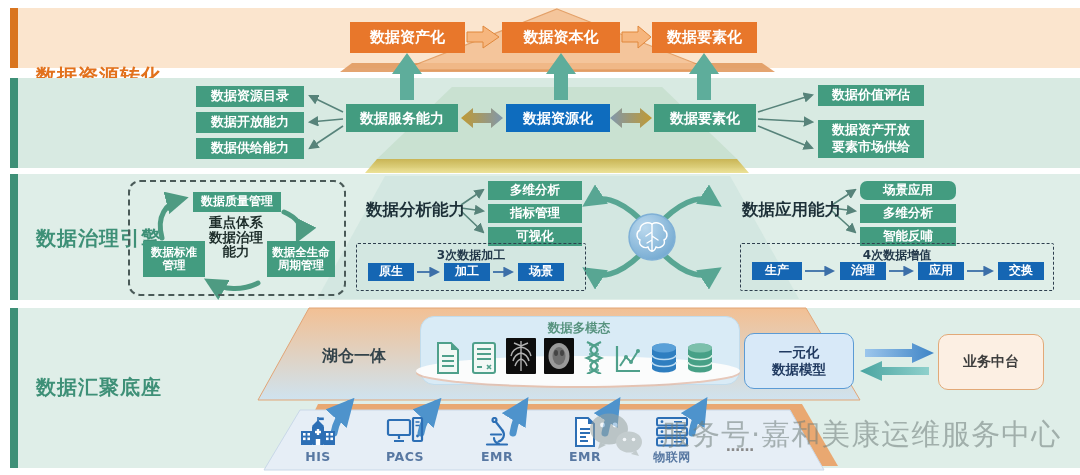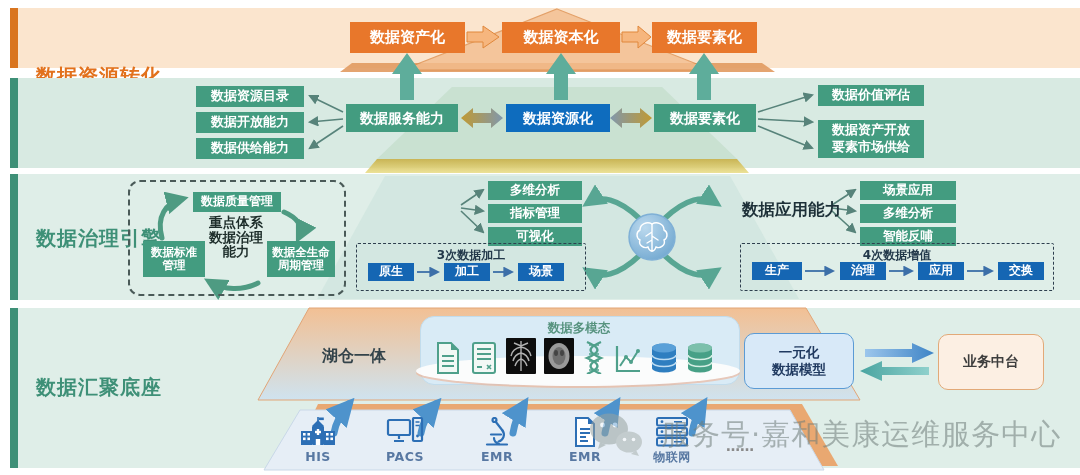--- a/index.html
+++ b/index.html
@@ -217,32 +217,33 @@
   </div>
   <div class="bx g" style="left:143px;top:241px;width:62px;height:36px;font-size:11.5px;flex-direction:column;">
     <div>数据标准</div>
     <div>管理</div>
   </div>
   <div class="bx g" style="left:267px;top:241px;width:68px;height:36px;font-size:11.5px;flex-direction:column;">
     <div>数据全生命</div>
     <div>周期管理</div>
   </div>
 
+  <div class="darktxt" style="left:366px;top:199px;font-size:16.5px;">数据分析能力</div>
   <div class="bx g" style="left:488px;top:181px;width:94px;height:19px;font-size:12.5px;">多维分析</div>
   <div class="bx g" style="left:488px;top:204px;width:94px;height:19px;font-size:12.5px;">指标管理</div>
   <div class="bx g" style="left:488px;top:227px;width:94px;height:19px;font-size:12.5px;">可视化</div>
   <div class="dashproc" style="left:356px;top:243px;width:228px;height:46px;">
     <div class="proc-title">3次数据加工</div>
   </div>
   <div class="bx st" style="left:368px;top:263px;width:46px;">原生</div>
   <div class="bx st" style="left:444px;top:263px;width:46px;">加工</div>
   <div class="bx st" style="left:518px;top:263px;width:46px;">场景</div>
 
   <div class="darktxt" style="left:742px;top:199px;font-size:16.5px;">数据应用能力</div>
-  <div class="bx g" style="left:860px;top:181px;width:96px;height:19px;font-size:12.5px;">场景应用</div>
+  <div class="bx g" style="left:860px;top:181px;width:96px;height:19px;font-size:12.5px;border-radius:7px;">场景应用</div>
   <div class="bx g" style="left:860px;top:204px;width:96px;height:19px;font-size:12.5px;">多维分析</div>
   <div class="bx g" style="left:860px;top:227px;width:96px;height:19px;font-size:12.5px;">智能反哺</div>
   <div class="dashproc" style="left:740px;top:243px;width:312px;height:46px;">
     <div class="proc-title">4次数据增值</div>
   </div>
   <div class="bx st" style="left:752px;top:262px;width:50px;">生产</div>
   <div class="bx st" style="left:840px;top:262px;width:46px;">治理</div>
   <div class="bx st" style="left:918px;top:262px;width:46px;">应用</div>
   <div class="bx st" style="left:998px;top:262px;width:46px;">交换</div>
 

